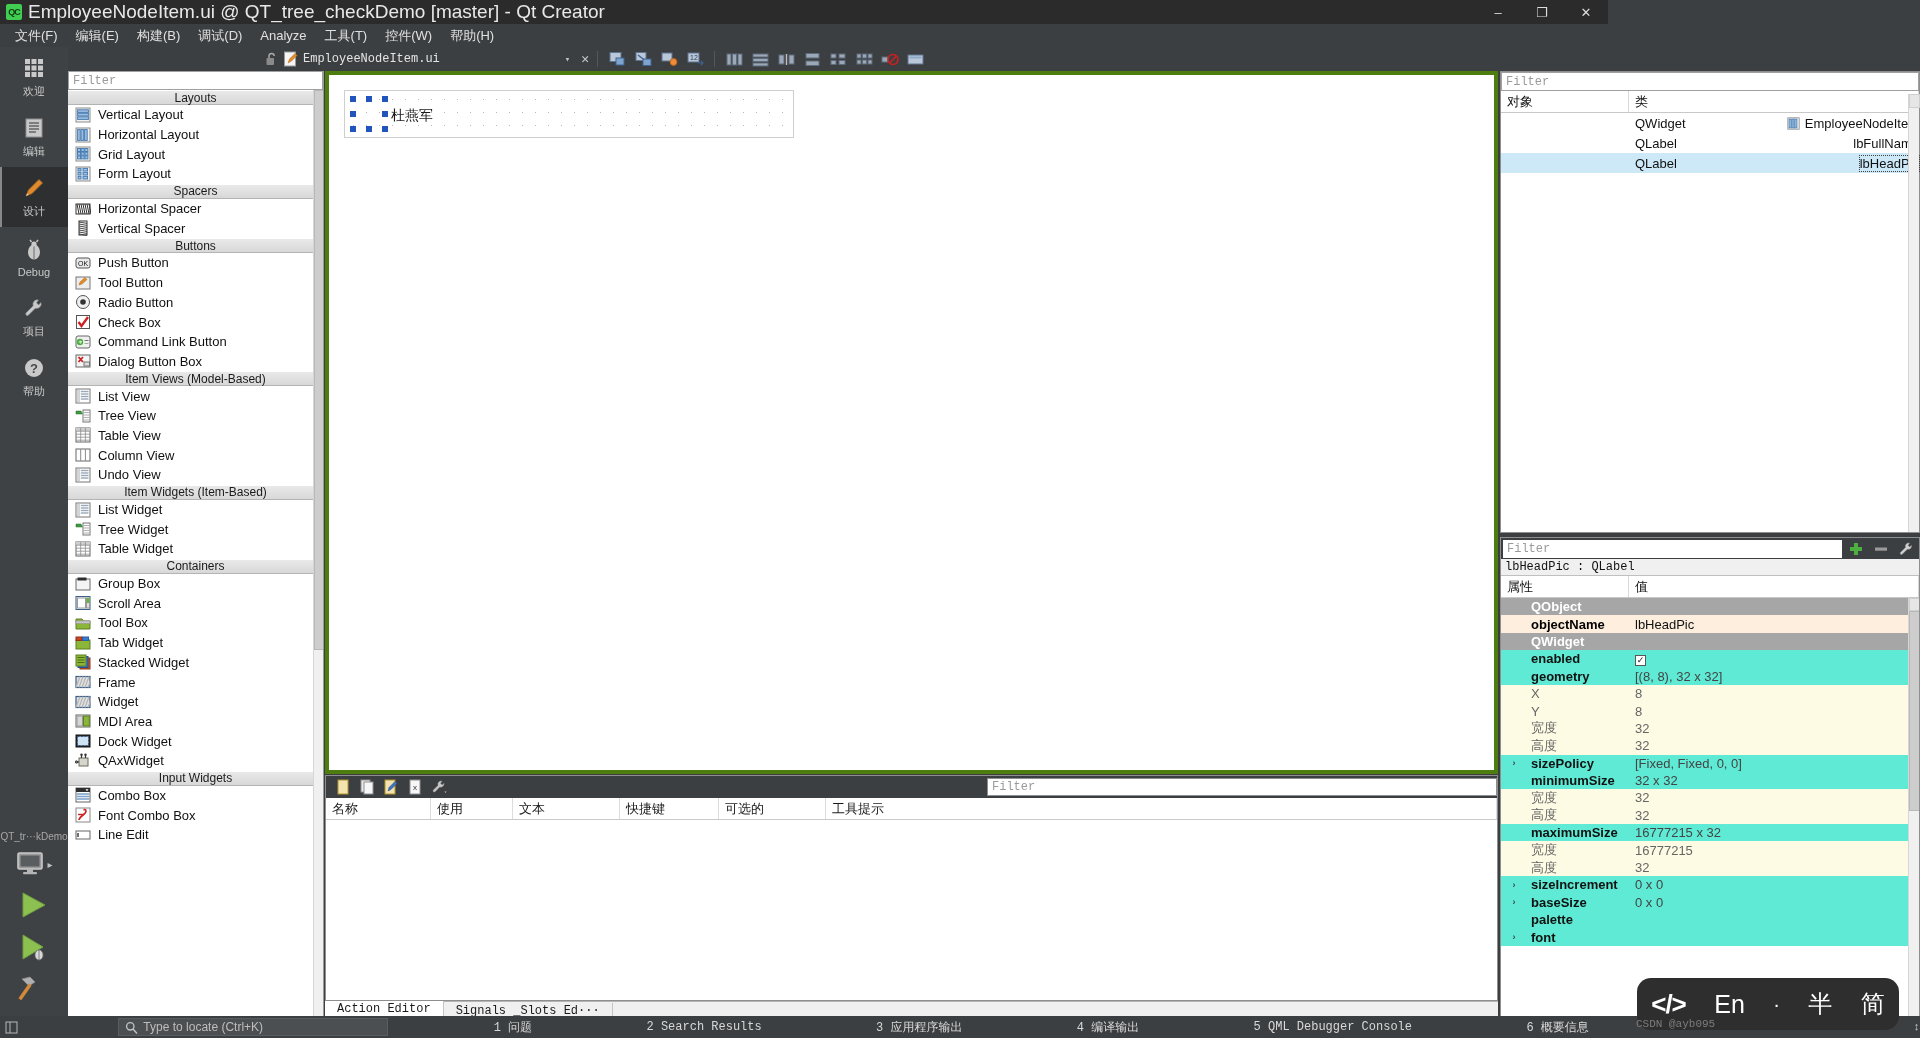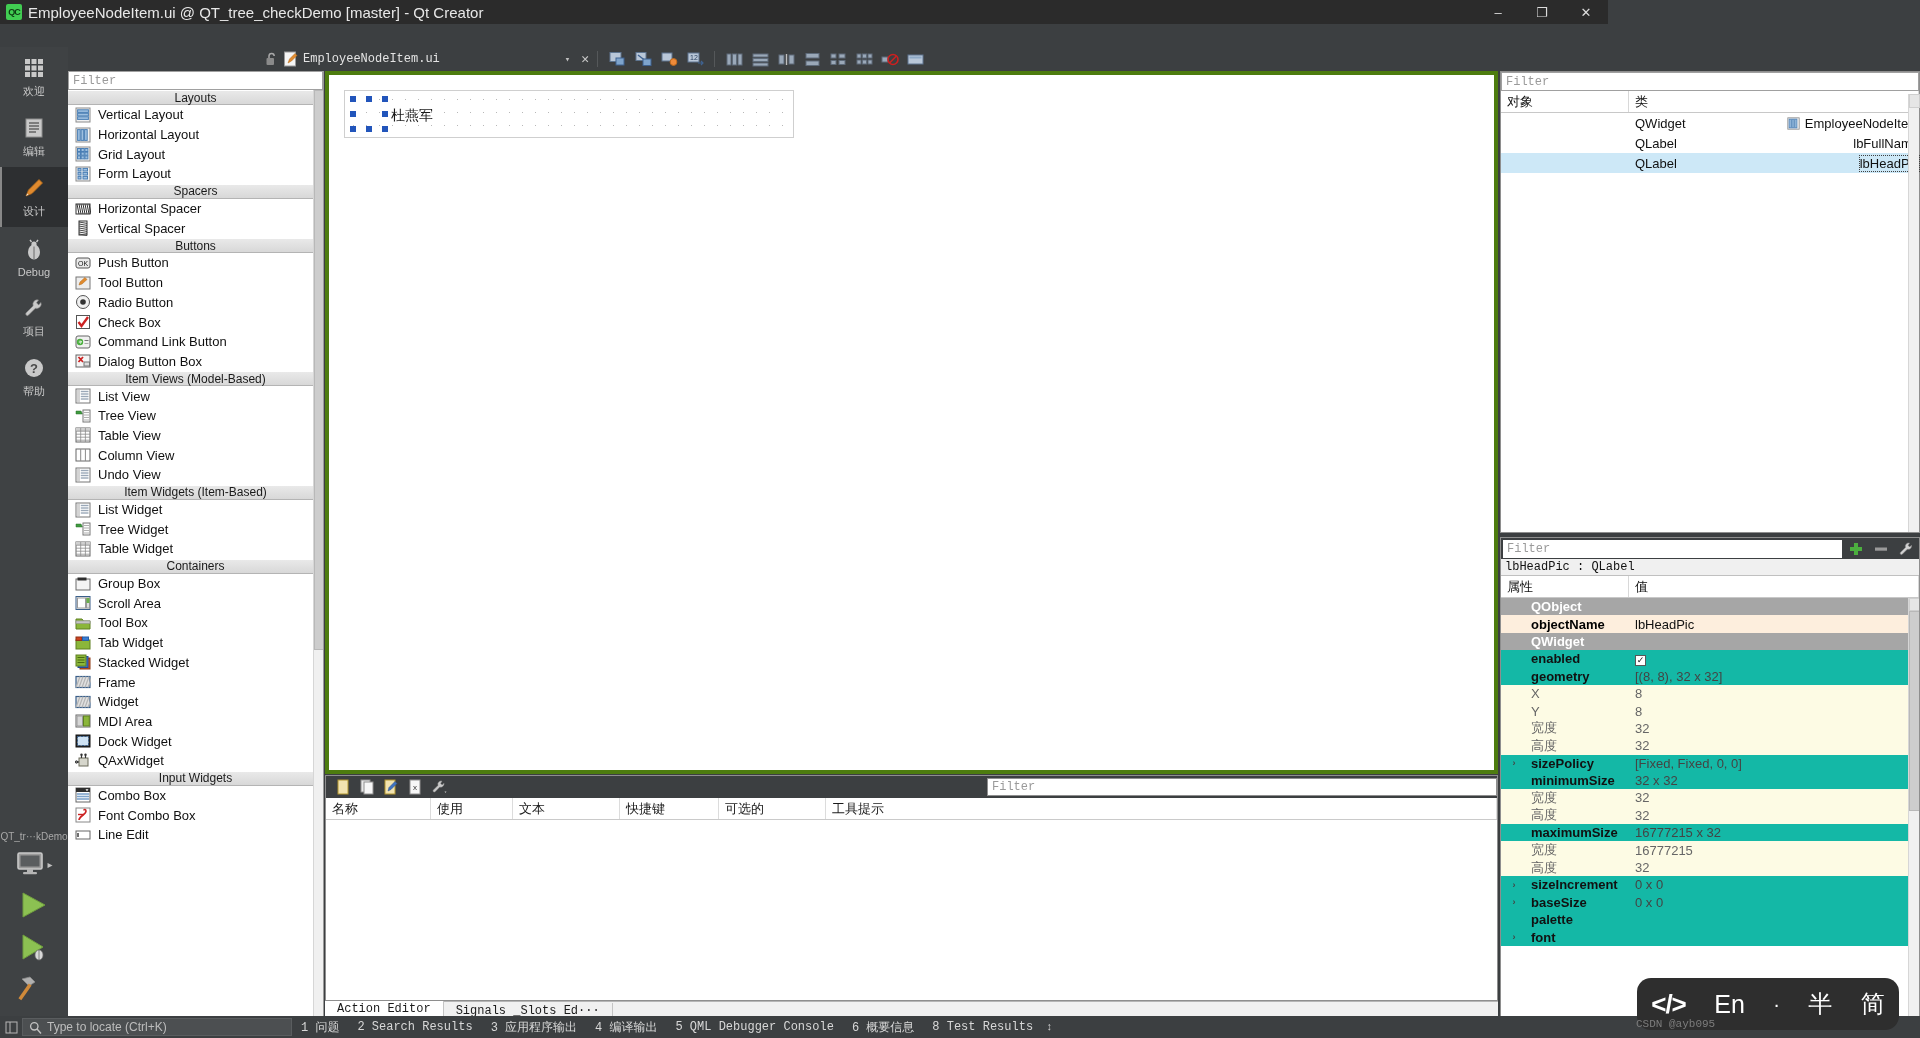--- a/index.html
+++ b/index.html
@@ -19,21 +19,21 @@
     position: absolute; left:0; top:0; width:1608px; height:24px;
     background:#2b2b2b; color:#dddddd;
     display:flex; align-items:center;
   }
   .qc-logo {
     width:16px; height:16px; margin-left:6px; margin-right:6px;
     background:#41cd52; border-radius:2px; color:#0d3b13;
     font-size:9px; font-weight:bold; display:flex;
     align-items:center; justify-content:center; letter-spacing:-1px;
   }
-  .title-text { font-size:15px; color:#e8e8e8; }
+  .title-text { font-size:19px; color:#e8e8e8; }
   .win-btns { margin-left:auto; display:flex; height:24px; }
   .win-btn {
     width:44px; height:24px; display:flex; align-items:center;
     justify-content:center; color:#dcdcdc; font-size:13px;
   }
 
   
   .menubar {
     position:absolute; left:0; top:24px; width:1920px; height:23px;
     background:#3c3f41; display:flex; align-items:center; padding-left:6px;
@@ -197,21 +197,21 @@
     height:17px; background:#f0f0f0; border-bottom:1px solid #c0c0c0;
     font-family:"Liberation Mono", monospace; font-size:12px; color:#111;
     display:flex; align-items:center; padding-left:4px;
   }
   .prop-rows { flex:1; overflow:hidden; position:relative; }
   .prow { height:17.4px; display:flex; font-size:13px; align-items:center; }
   .prow .pname { width:128px; display:flex; align-items:center; gap:8px; padding-left:4px; overflow:hidden; white-space:nowrap; }
   .prow .pval { flex:1; padding-left:6px; color:#444; overflow:hidden; white-space:nowrap; }
   .prow.group { background:#a6a6a6; color:#ffffff; font-weight:bold; }
   .prow.group .pval { background:#a6a6a6; }
-  .prow.lvl0 { background:#14b8a6; }
+  .prow.lvl0 { background:#5eead4; }
   .prow.lvl0 .pname { font-weight:bold; color:#111; }
   .prow.lvl1 { background:#fdfbe4; }
   .prow.lvl1 .pname { padding-left:30px; color:#666; }
   .prow.lvl1 .pval { color:#666; }
   .prow.objname { background:#fdeedd; }
   .prow.objname .pname { font-weight:bold; }
   .prow.objname .pval { color:#111; }
   .p-arrow { width:18px; text-align:center; font-size:9px; color:#444; flex:0 0 18px; }
   .chk {
     width:11px; height:11px; border:1px solid #585858; background:#fff;
@@ -220,21 +220,21 @@
   }
   .prop-scroll {
     position:absolute; right:0; top:0; width:11px; bottom:0;
     background:#f0f0f0; border-left:1px solid #d6d6d6;
   }
 
   
   .statusbar {
     position:absolute; left:0; bottom:0; width:1920px; height:22px;
     background:#3c3f41; display:flex; align-items:center; gap:0px;
-    color:#d6d6d6; font-family:"Liberation Mono", monospace; font-size:12px;
+    color:#d6d6d6; font-family:"Liberation Mono", monospace; font-size:12px;justify-content:space-between;
   }
   .st-toggle { width:22px; display:flex; justify-content:center; color:#b6b6b6; }
   .locator {
     width:270px; height:18px; background:#4c4f51; border:1px solid #5a5d5f;
     display:flex; align-items:center; gap:5px; padding-left:6px;
     color:#bdbdbd; font-family:"Liberation Sans", sans-serif; font-size:12px;
   }
   .st-item { padding:0 9px; color:#d8d8d8; white-space:nowrap; }
   .st-arrows { margin-left:4px; color:#cccccc; font-size:11px; line-height:9px; }
 
@@ -268,20 +268,30 @@
   <div class="titlebar">
     <div class="qc-logo">QC</div>
     <div class="title-text">EmployeeNodeItem.ui @ QT_tree_checkDemo [master] - Qt Creator</div>
     <div class="win-btns">
       <div class="win-btn">–</div>
       <div class="win-btn">❐</div>
       <div class="win-btn close">✕</div>
     </div>
   </div>
 
+  <div class="menubar">
+    <div class="menu-item">文件(F)</div>
+    <div class="menu-item">编辑(E)</div>
+    <div class="menu-item">构建(B)</div>
+    <div class="menu-item">调试(D)</div>
+    <div class="menu-item">Analyze</div>
+    <div class="menu-item">工具(T)</div>
+    <div class="menu-item">控件(W)</div>
+    <div class="menu-item">帮助(H)</div>
+  </div>
 
   <div class="modebar">
 
     <div class="mode-item">
       <div class="mode-icon">
         <svg width="22" height="22" viewBox="0 0 22 22">
           <g fill="#c9c9c9">
             <rect x="2" y="2" width="5" height="5"></rect>
               <rect x="8.5" y="2" width="5" height="5"></rect>
               <rect x="15" y="2" width="5" height="5"></rect>

